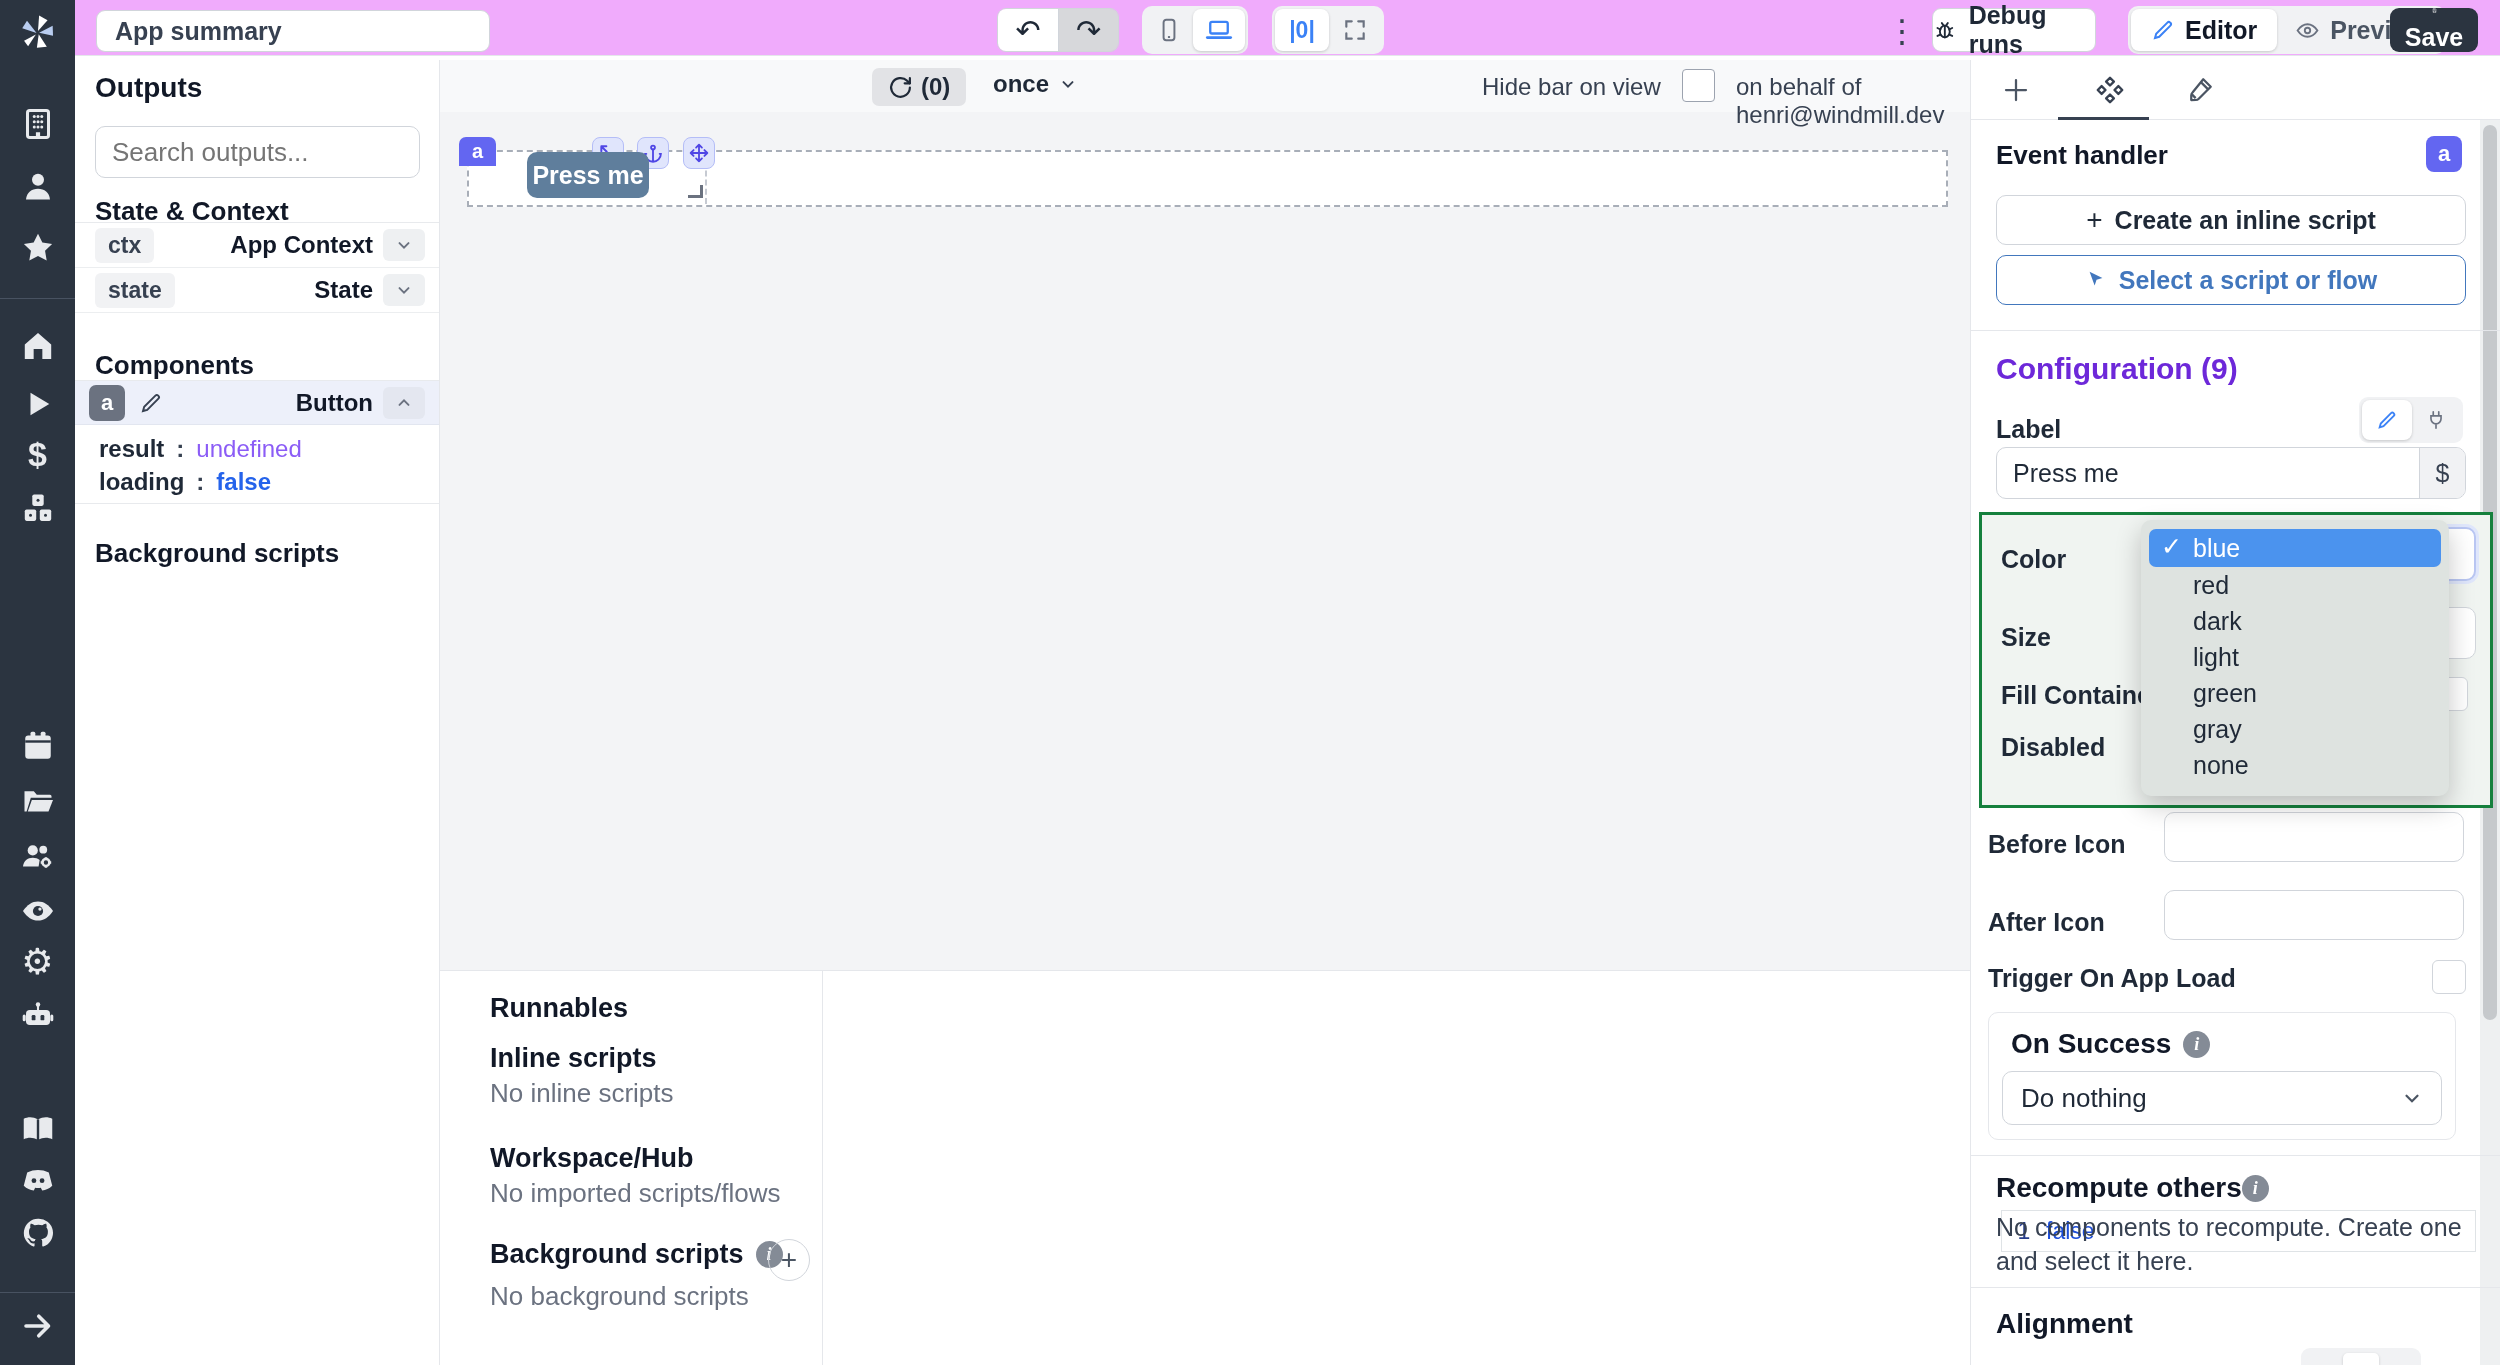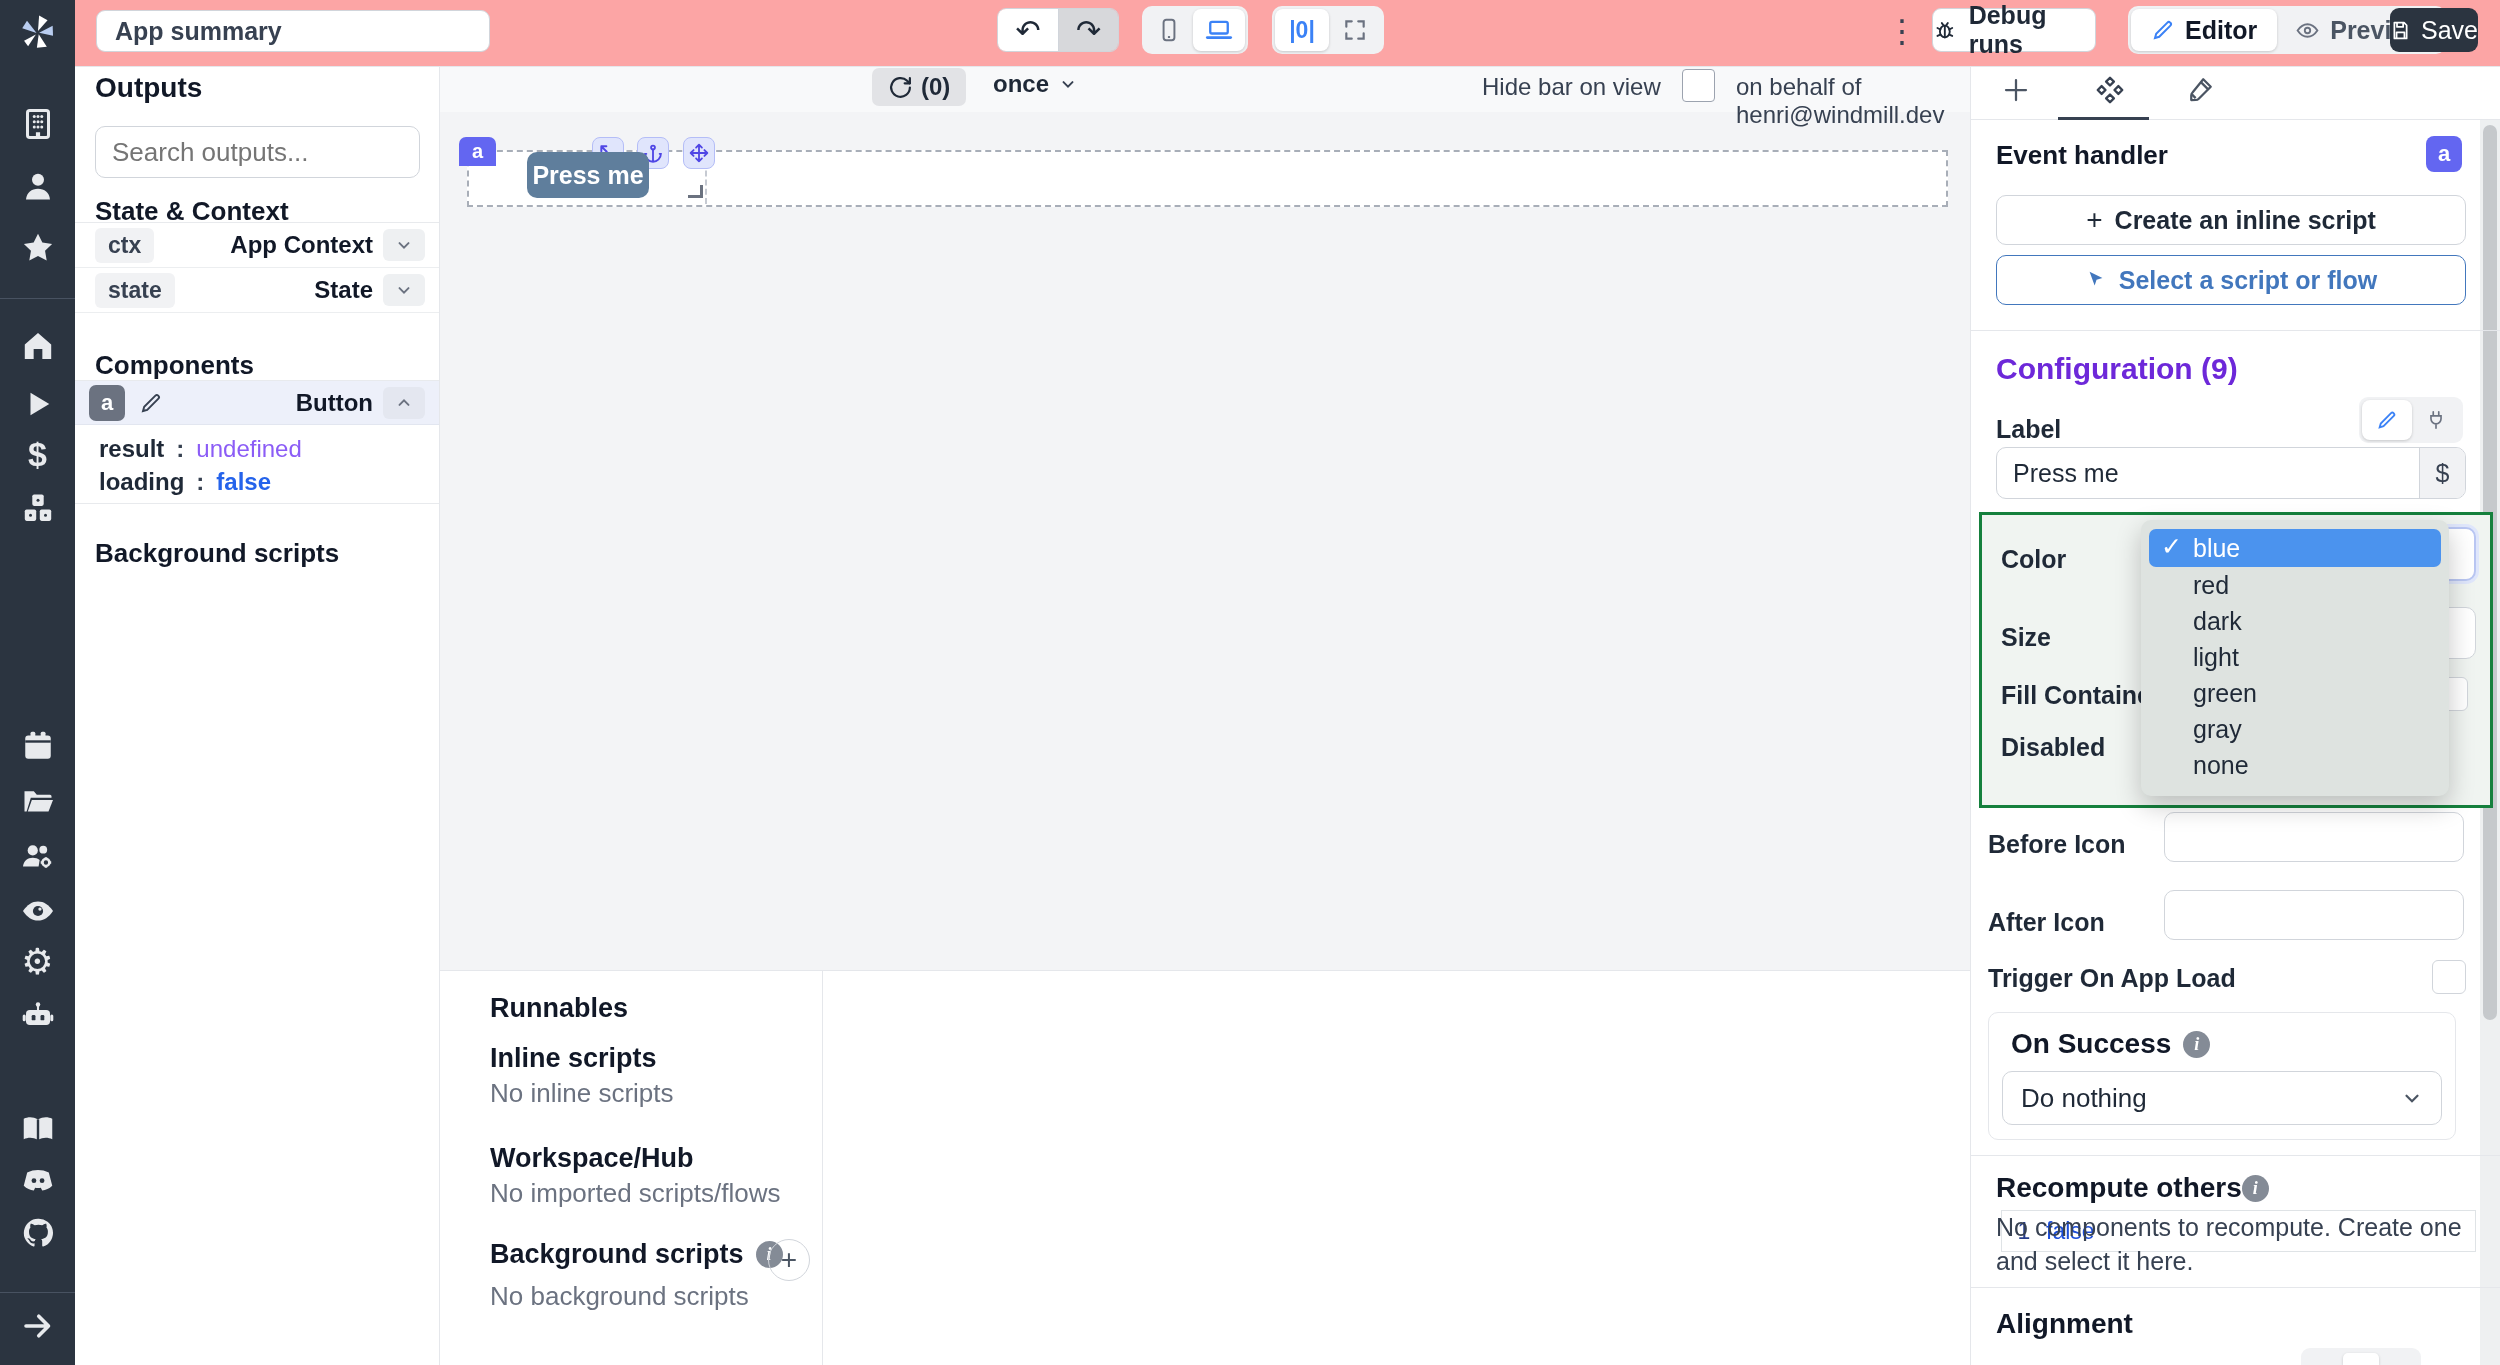--- a/index.html
+++ b/index.html
@@ -8,28 +8,28 @@
   .abs { position:absolute; }
   .flex { display:flex; align-items:center; }
   .center { display:flex; align-items:center; justify-content:center; }
 
   
   .rail { left:0; top:0; width:75px; height:1365px; background:#2b3440; z-index:40; }
   .rail .ric { position:absolute; left:50%; transform:translateX(-50%); width:36px; height:36px; }
   .rail .divider { position:absolute; left:0; width:100%; height:1px; background:#485261; }
 
   
-  .topbar { left:75px; top:0; width:2425px; height:67px; background:#fca5a5; border-bottom:1px solid #e5e7eb; z-index:30; }
+  .topbar { left:75px; top:0; width:2425px; height:56px; background:#f0abfc; border-bottom:1px solid #e5e7eb; z-index:30; }
   .appname { left:21px; top:10px; width:394px; height:42px; border:1.5px solid #d1d5db; border-radius:9px; font-size:25px; font-weight:700; color:#374151; padding:0 18px; outline:none; background:#fff; }
   .seg2 { left:922px; top:8px; width:122px; height:44px; border:1.5px solid #d1d5db; border-radius:9px; overflow:hidden; display:flex; }
   .seg2 > div { width:50%; height:100%; }
   .pillgroup { background:#f1f2f4; border-radius:10px; display:flex; align-items:center; padding:3px; position:absolute; }
   .raised { background:#fff; border-radius:8px; box-shadow:0 1px 3px rgba(0,0,0,.18); }
   .btn-outline { border:1.5px solid #d1d5db; border-radius:9px; background:#fff; display:flex; align-items:center; justify-content:center; gap:12px; font-size:25px; font-weight:700; color:#1f2937; }
-  .btn-dark { background:#2b3440; border-radius:9px; color:#fff; font-size:25px; font-weight:400; display:flex; align-items:center; justify-content:space-between; gap:10px; }
+  .btn-dark { background:#2b3440; border-radius:9px; color:#fff; font-size:25px; font-weight:700; display:flex; align-items:center; justify-content:space-between; gap:10px;flex-direction:column; }
 
   
   .outputs { left:75px; top:60px; width:365px; height:1305px; background:#fff; border-right:1px solid #e5e7eb; z-index:20; }
   .hline { position:absolute; left:0; width:100%; height:1px; background:#e8eaed; }
   .chip { background:#f1f2f4; border-radius:6px; font-size:23px; font-weight:700; color:#374151; padding:4px 13px; }
   .chevbox { width:42px; height:32px; background:#eef0f2; border-radius:6px; display:flex; align-items:center; justify-content:center; }
   .typ { font-size:24px; font-weight:700; color:#111827; }
 
   
   .canvas { left:440px; top:60px; width:1530px; height:910px; background:#f3f4f6; z-index:10; }

